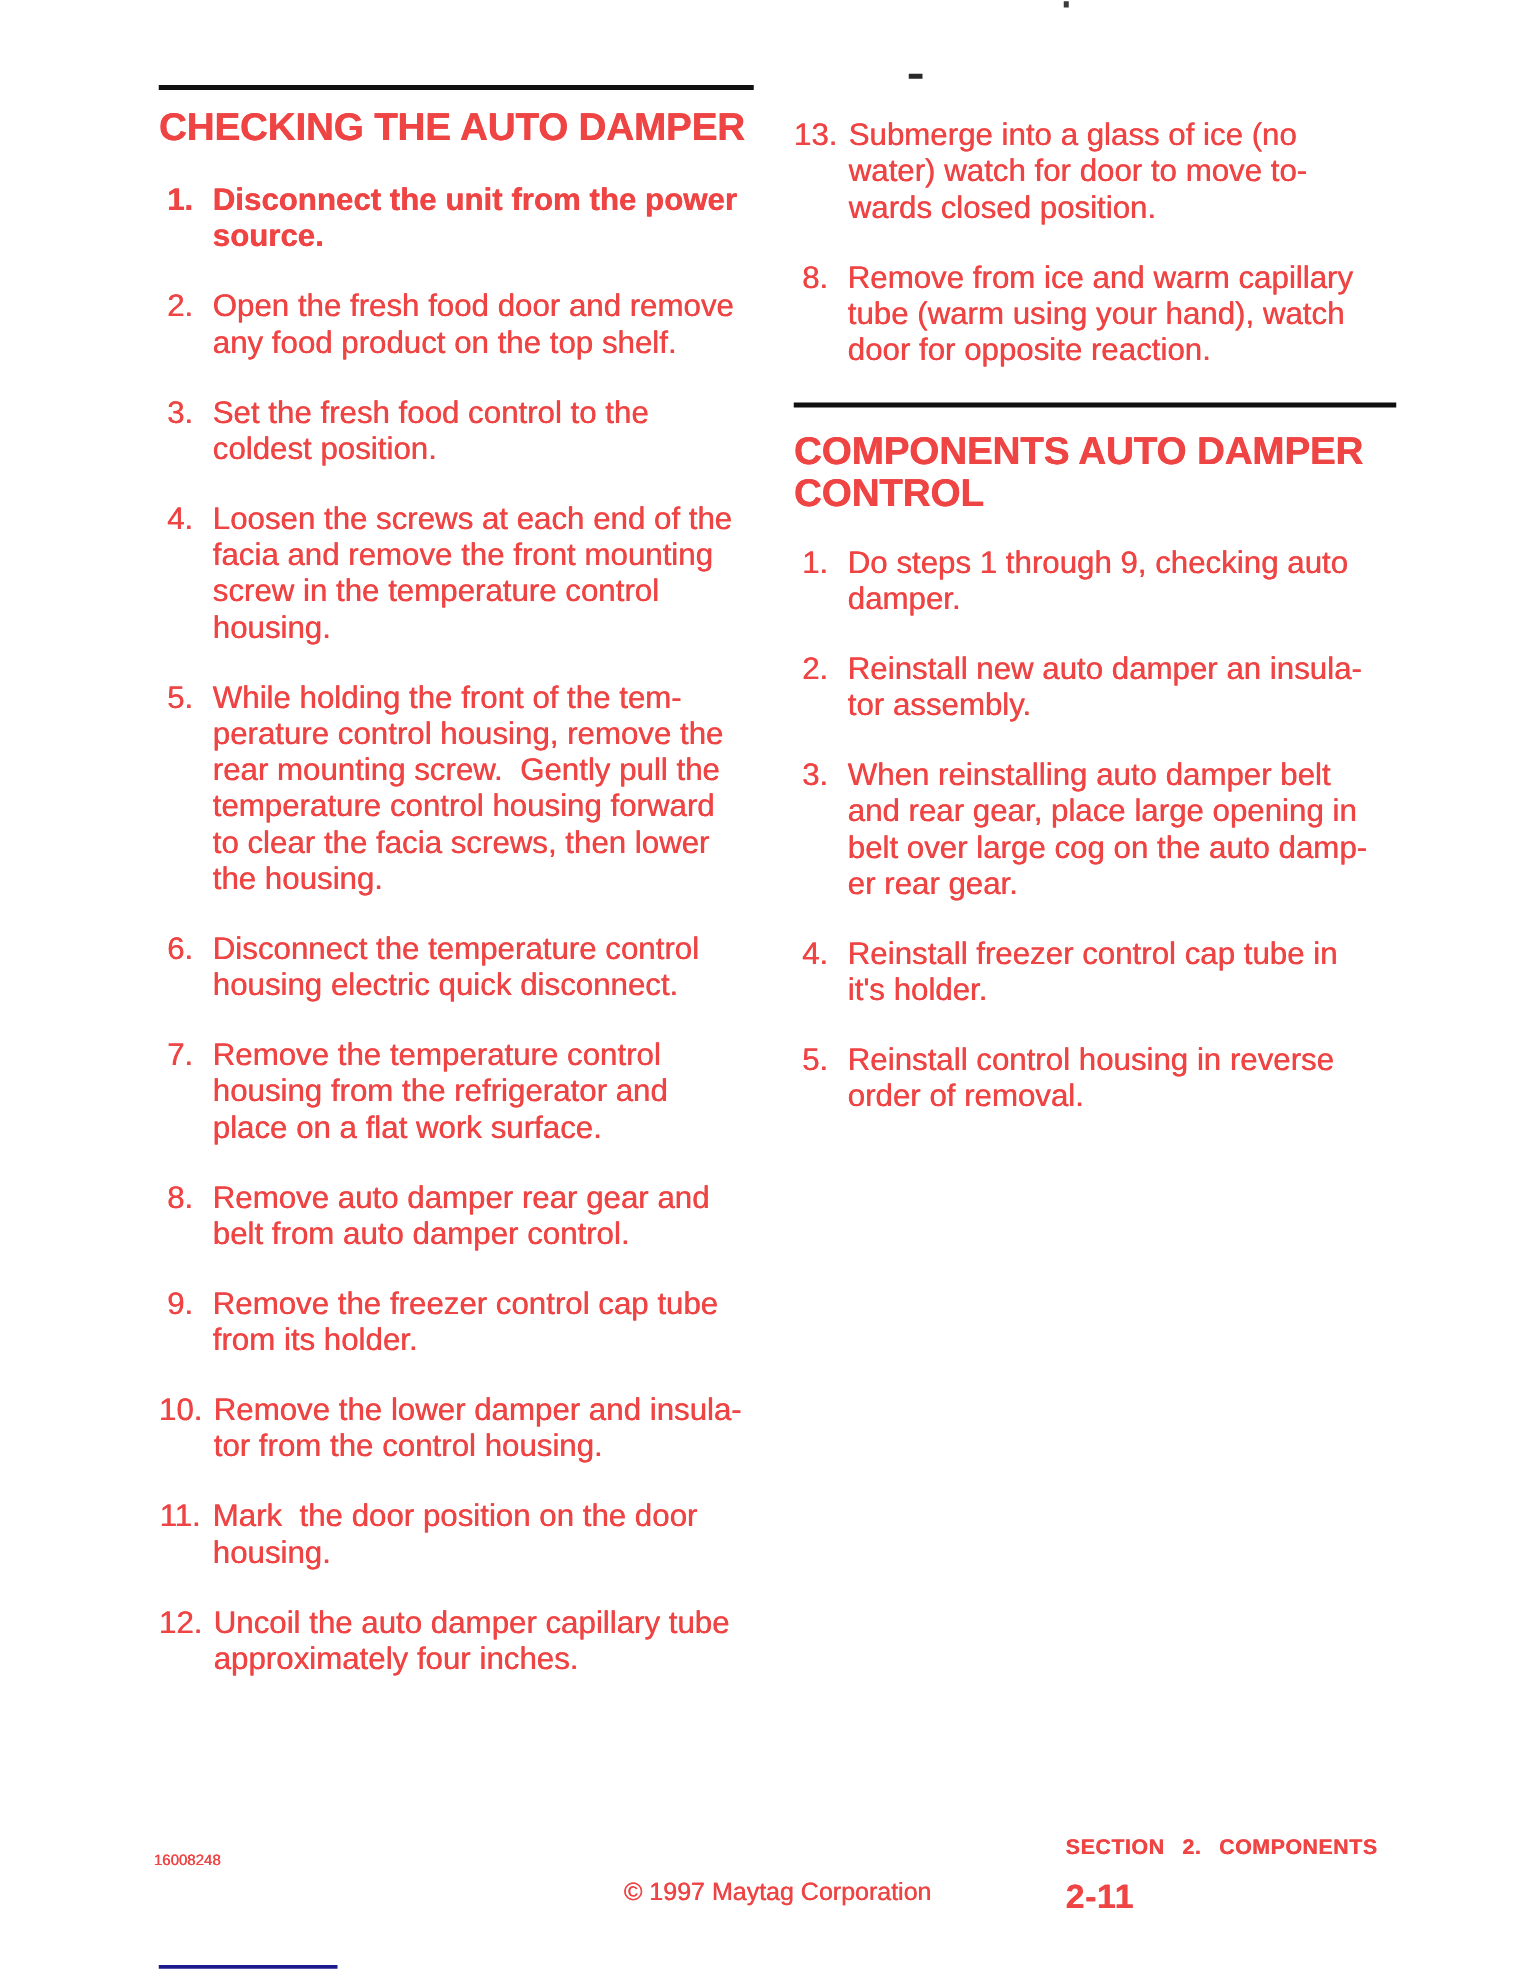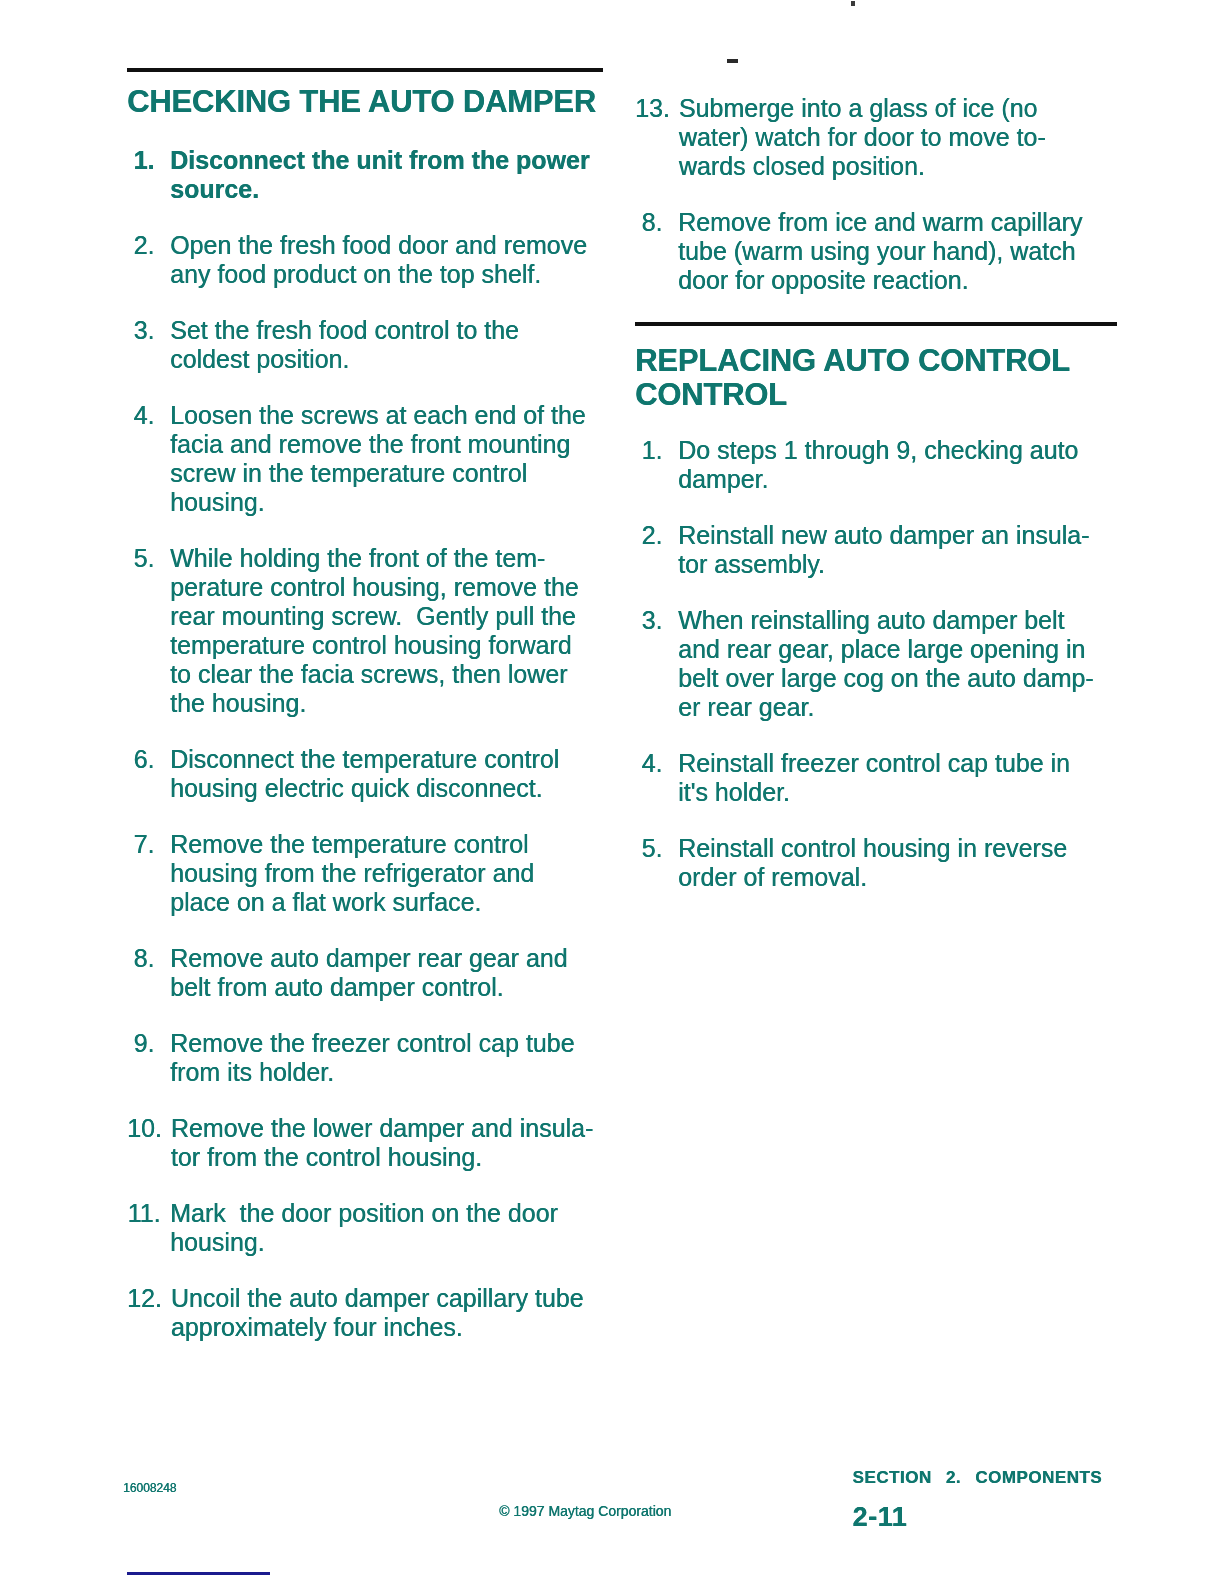--- a/index.html
+++ b/index.html
@@ -2,21 +2,21 @@
 <html><head>
 <meta charset="utf-8">
 <style>
   html, body { margin: 0; padding: 0; background: #ffffff; }
   .page {
     position: relative;
     width: 1224px;
     height: 1584px;
     background: #ffffff;
     font-family: "Liberation Sans", sans-serif;
-    color: #0f766e;
+    color: #ef4444;
     overflow: hidden;
     text-shadow: 0.4px 0 0 currentColor; 
   }
   .col { position: absolute; }
   .col-left  { left: 127px; top: 68px;  width: 476px; }
   .col-right { left: 635px; top: 94px;  width: 482px; }
 
   .rule { height: 4px; background: #101010; }
   .col-left .rule { margin-bottom: 13px; }
   .section-replacing { margin-top: 14px; }
@@ -46,21 +46,21 @@
   }
   .step .text { white-space: pre-wrap; }
   .step.bold { font-weight: 700; }
 
   .footer-doc-number {
     position: absolute; left: 123px; top: 1481px;
     font-size: 12px;
   }
   .footer-copyright {
     position: absolute; left: 499px; top: 1503px;
-    font-size: 14px;
+    font-size: 20px;
   }
   .footer-right {
     position: absolute; right: 122px; top: 1468px;
     display: flex; align-items: baseline; gap: 14px; flex-direction: column;
   }
   .footer-section-label {
     font-size: 17px; font-weight: 700; letter-spacing: 0.5px; word-spacing: 9px;
   }
   .footer-page-number { font-size: 27px; font-weight: 700; letter-spacing: 0.5px; }
 
@@ -174,21 +174,21 @@
         <div class="step">
           <div class="num">8.</div>
           <div class="text">Remove from ice and warm capillary
 tube (warm using your hand), watch
 door for opposite reaction.</div>
         </div>
       </div>
 
     <div class="section section-replacing">
       <div class="rule"></div>
-      <h1 class="section-title">REPLACING AUTO CONTROL
+      <h1 class="section-title">COMPONENTS AUTO DAMPER
 CONTROL</h1>
       <div class="steps">
 
       <div class="step">
             <div class="num">1.</div>
             <div class="text">Do steps 1 through 9, checking auto
 damper.</div>
           </div>
           <div class="step">
             <div class="num">2.</div>

